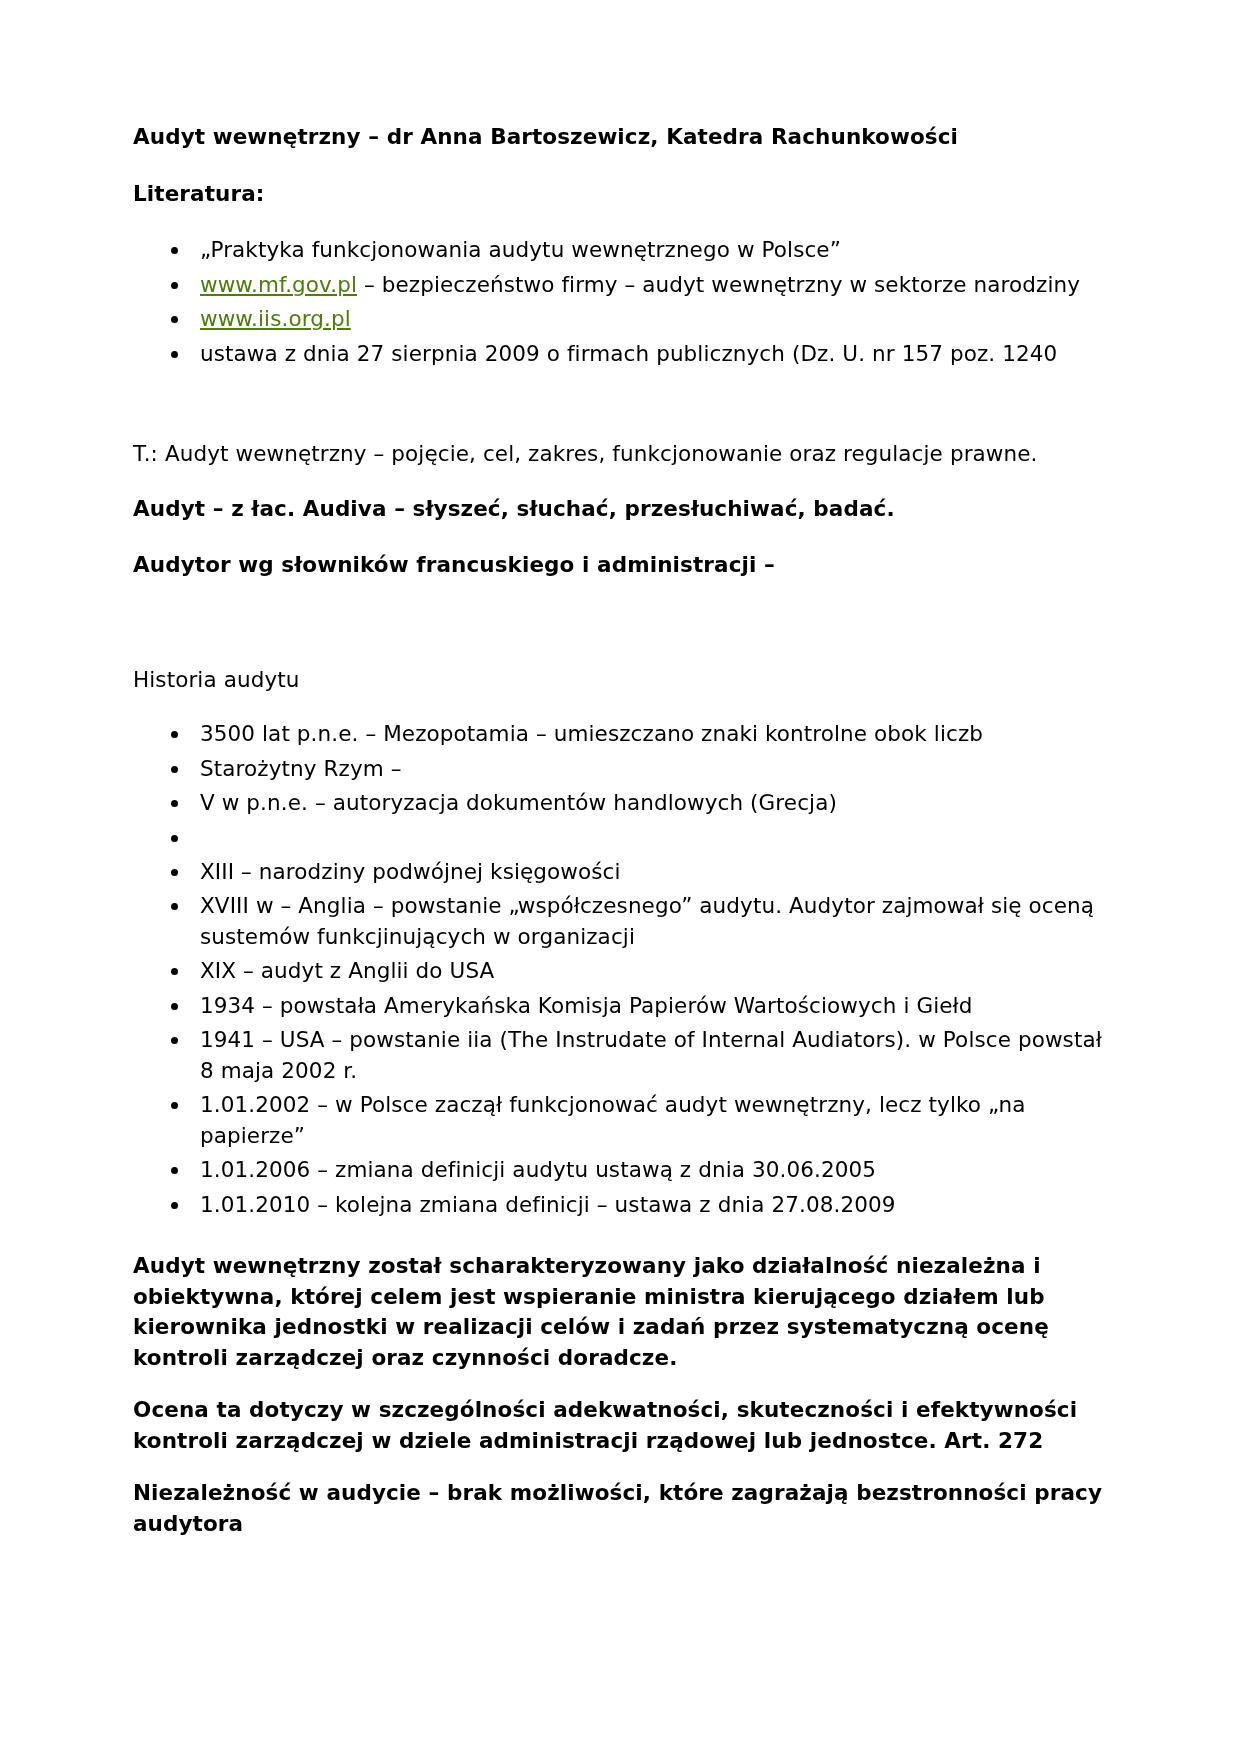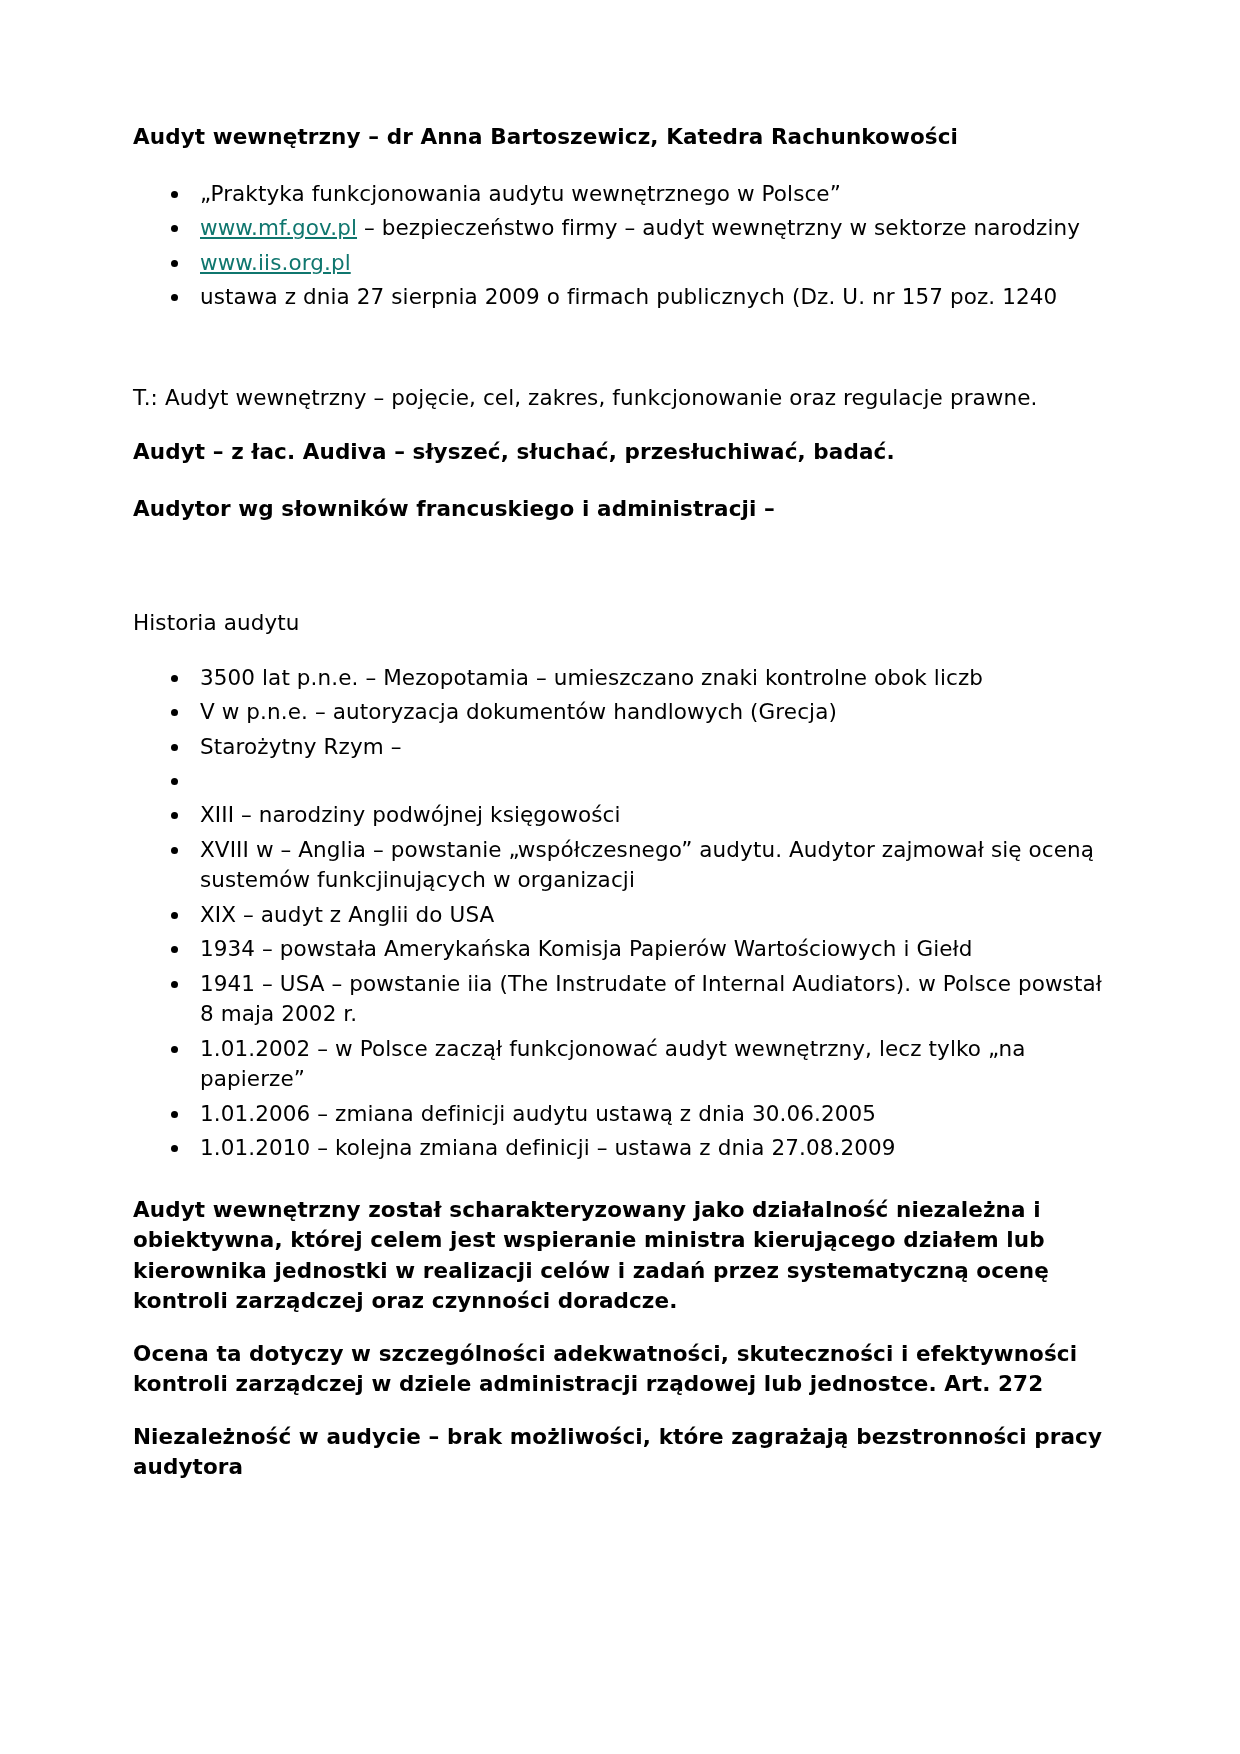--- a/index.html
+++ b/index.html
@@ -66,34 +66,35 @@
     background: #000000;
     display: block;
   }
   ul.bullets li .li-text {
     display: block;
   }
   ul.bullets.lit li {
     margin-bottom: 2px;
   }
   a.weblink {
-    color: #0f766e;
+    color: #4d7c0f;
     text-decoration: underline;
   }
   .block-gap-2 { height: 30px; }
   .empty-li { min-height: 30px; }
 </style>
 </head>
 <body>
 
 <div class="page">
   <div class="doc">
 
     <p class="para">Audyt wewnętrzny – dr Anna Bartoszewicz, Katedra Rachunkowości</p>
 
+    <p class="para">Literatura:</p>
 
     <ul class="bullets lit">
       <li>
         <span class="bullet-dot"></span>
         <span class="li-text">„Praktyka funkcjonowania audytu wewnętrznego w Polsce”</span>
       </li>
       <li>
         <span class="bullet-dot"></span>
         <span class="li-text"><a class="weblink" href="#">www.mf.gov.pl</a><span> – bezpieczeństwo firmy – audyt wewnętrzny w sektorze narodziny</span></span>
       </li>
@@ -119,25 +120,25 @@
 
     <p class="heading">Historia audytu</p>
 
     <ul class="bullets">
       <li>
         <span class="bullet-dot"></span>
         <span class="li-text">3500 lat p.n.e. – Mezopotamia – umieszczano znaki kontrolne obok liczb</span>
       </li>
       <li>
         <span class="bullet-dot"></span>
-        <span class="li-text">V w p.n.e. – autoryzacja dokumentów handlowych (Grecja)</span>
+        <span class="li-text">Starożytny Rzym –</span>
       </li>
       <li>
         <span class="bullet-dot"></span>
-        <span class="li-text">Starożytny Rzym –</span>
+        <span class="li-text">V w p.n.e. – autoryzacja dokumentów handlowych (Grecja)</span>
       </li>
       <li class="empty-li">
         <span class="bullet-dot"></span>
         <span class="li-text"></span>
       </li>
       <li>
         <span class="bullet-dot"></span>
         <span class="li-text">XIII – narodziny podwójnej księgowości</span>
       </li>
       <li>

